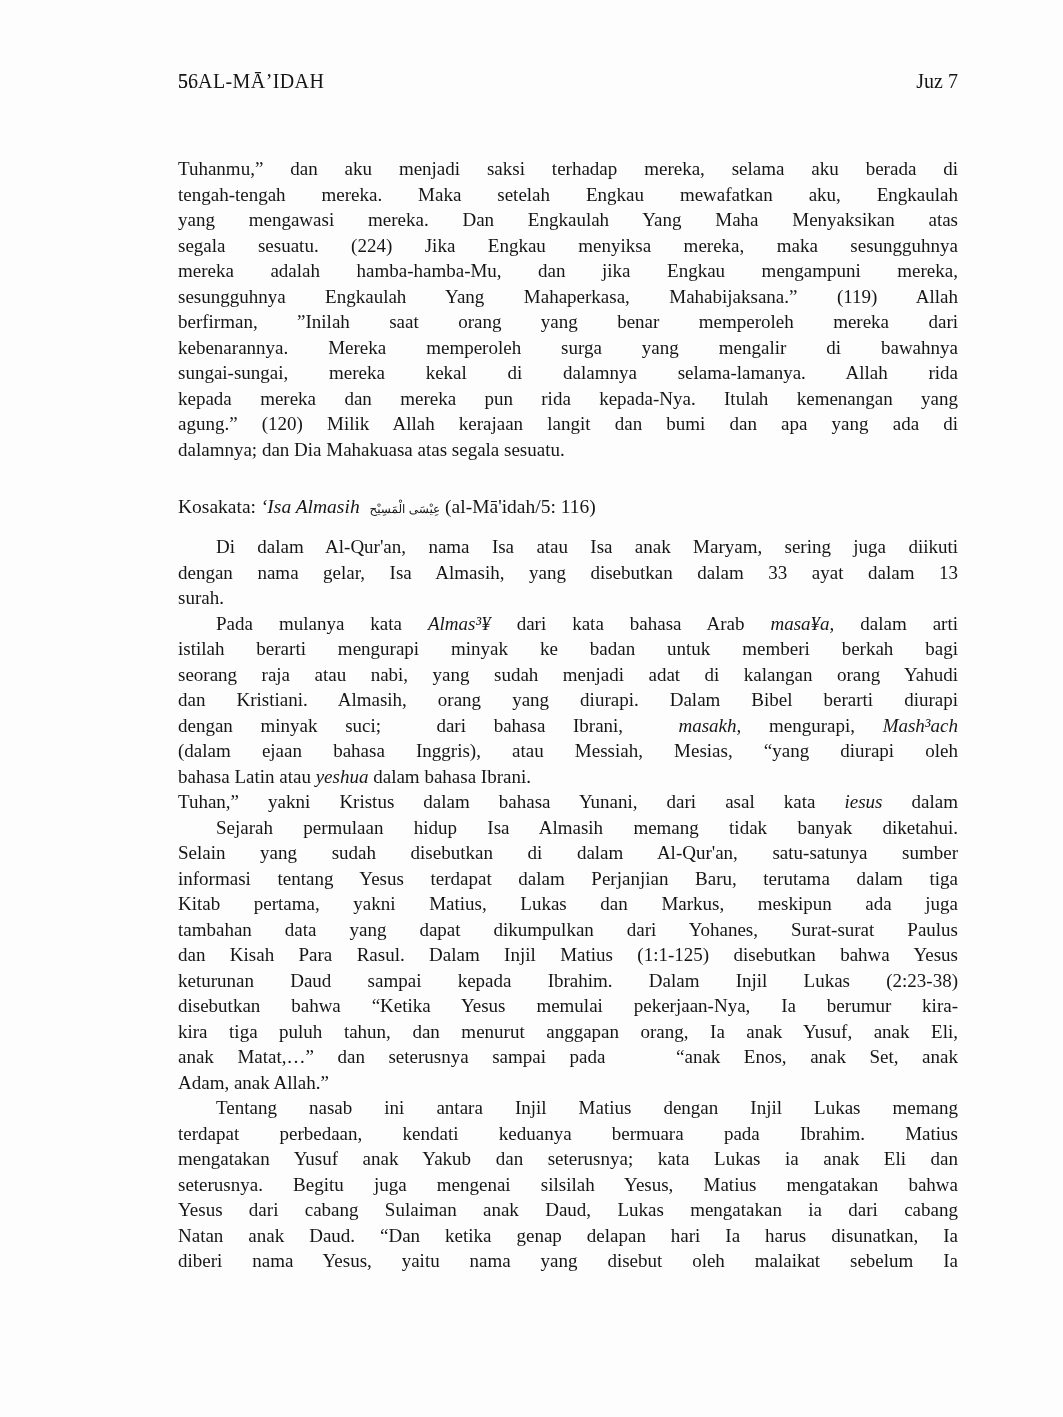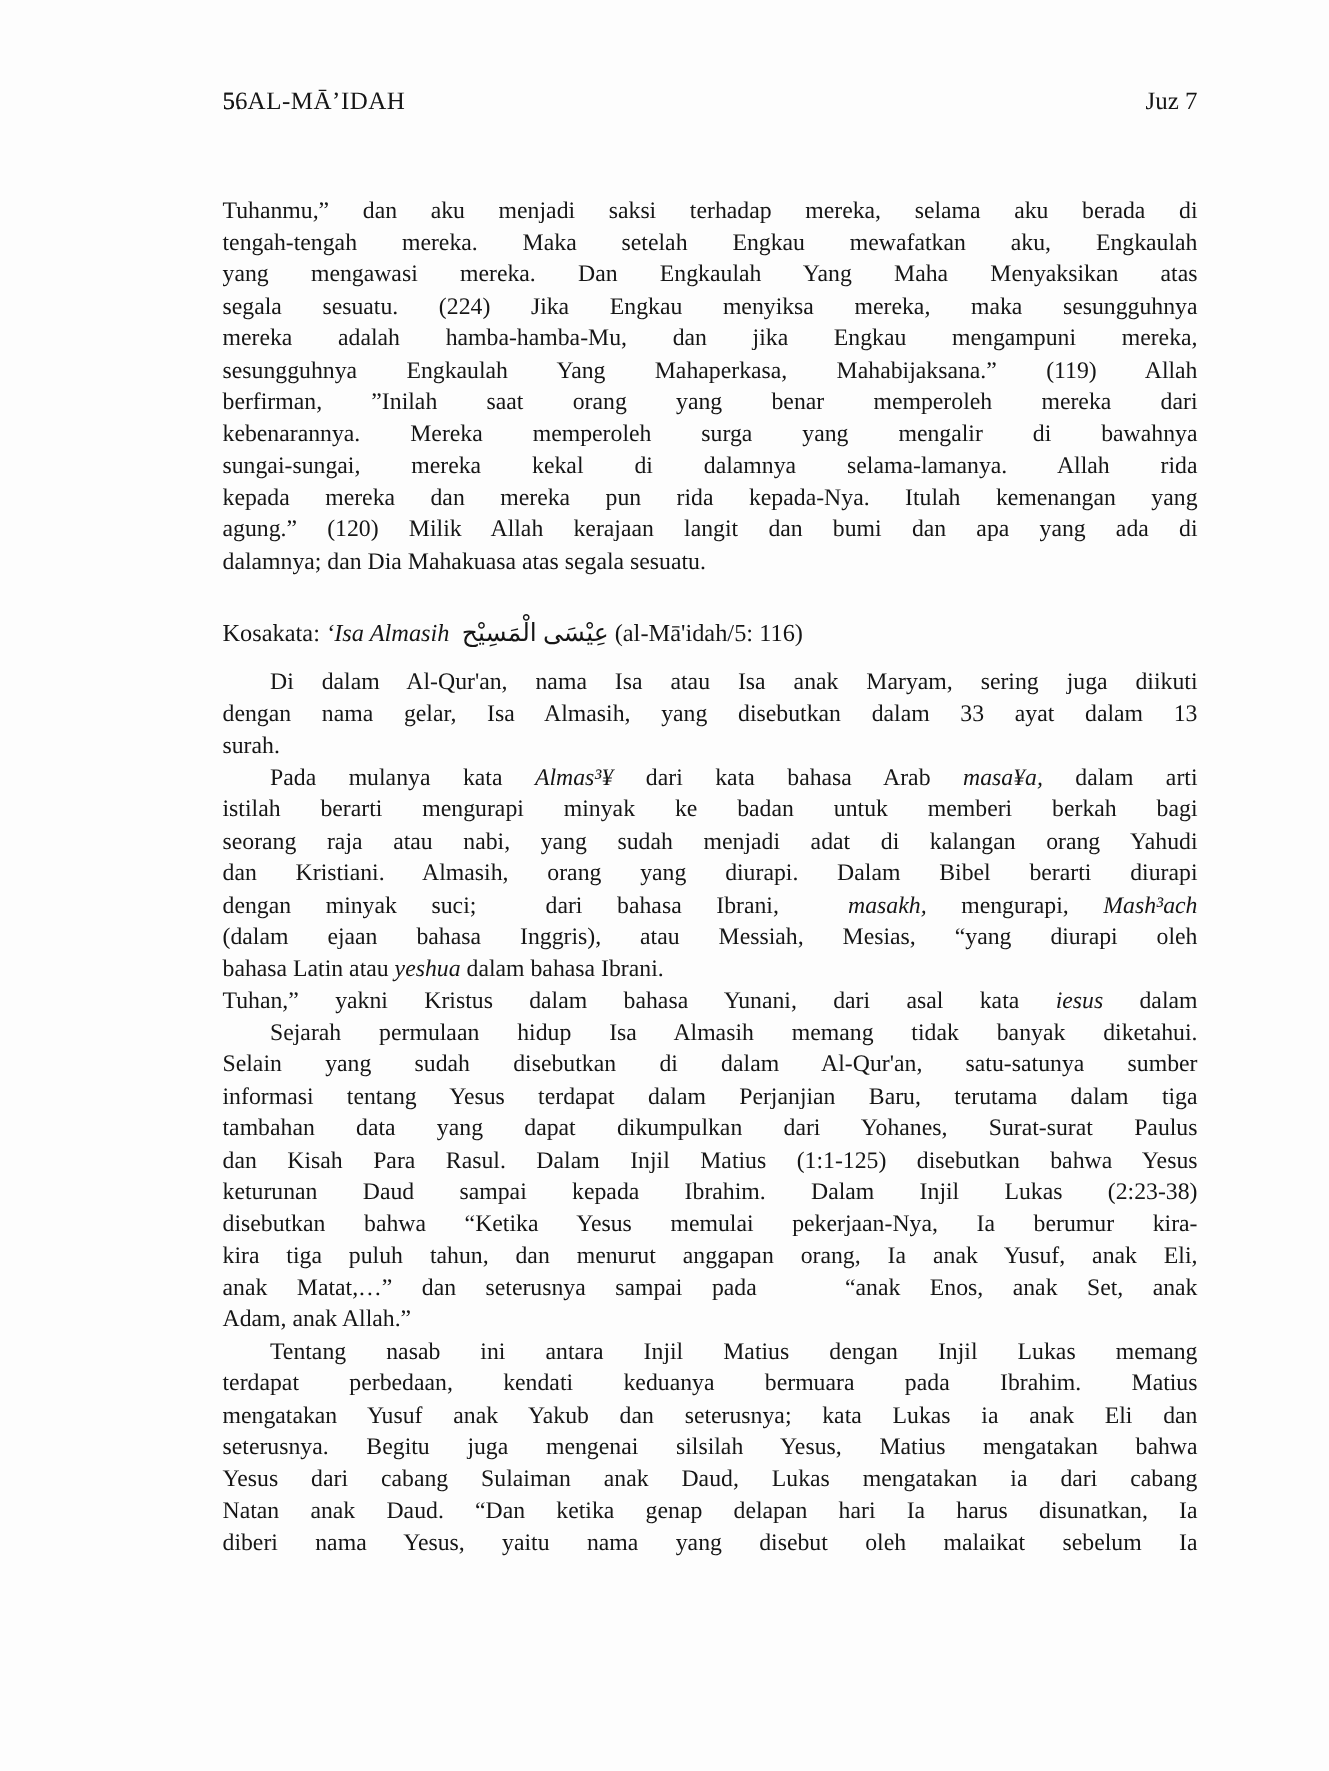--- a/index.html
+++ b/index.html
@@ -29,21 +29,21 @@
   .translation { }
   .line { text-align: justify; }
   .line.just { text-align-last: justify; }
   .line.ind { text-indent: 38px; }
 
   .kosakata { margin-top: 28px; margin-bottom: 8px; line-height: 34px; font-size: 19.5px; }
 
   .s-n { }
   .s-b  { font-weight: 400; margin-top: 28px; }
   .s-i  { font-style: italic; }
-  .s-ar { font-family: Liberation Serif, serif; font-size: 20px; }
+  .s-ar { font-family: Liberation Sans, sans-serif; font-size: 12px; }
 </style>
 </head>
 <body>
 
 <div class="page">
   <header class="pagehead">
     <span class="hd-left">56</span>
     <span class="hd-center">5. AL-MĀ’IDAH</span>
     <span class="hd-right">Juz 7</span>
   </header>
@@ -77,20 +77,21 @@
         <div class="line just"><span class="s-n">dan Kristiani. Almasih, orang yang diurapi. Dalam Bibel berarti diurapi</span></div>
         <div class="line just"><span class="s-n">dengan minyak suci;&nbsp; dari bahasa Ibrani,&nbsp; </span><span class="s-i">masakh,</span><span class="s-n"> mengurapi, </span><span class="s-i">Mash³ach</span></div>
         <div class="line just"><span class="s-n">(dalam ejaan bahasa Inggris), atau Messiah, Mesias, “yang diurapi oleh</span></div>
         <div class="line"><span class="s-n">bahasa Latin atau </span><span class="s-i">yeshua</span><span class="s-n"> dalam bahasa Ibrani.</span></div>
         <div class="line just"><span class="s-n">Tuhan,” yakni Kristus dalam bahasa Yunani, dari asal kata </span><span class="s-i">iesus</span><span class="s-n"> dalam</span></div>
       </div>
       <div class="para">
         <div class="line just ind"><span class="s-n">Sejarah permulaan hidup Isa Almasih memang tidak banyak diketahui.</span></div>
         <div class="line just"><span class="s-n">Selain yang sudah disebutkan di dalam Al-Qur'an, satu-satunya sumber</span></div>
         <div class="line just"><span class="s-n">informasi tentang Yesus terdapat dalam Perjanjian Baru, terutama dalam tiga</span></div>
+        <div class="line just"><span class="s-n">Kitab pertama, yakni Matius, Lukas dan Markus, meskipun ada juga</span></div>
         <div class="line just"><span class="s-n">tambahan data yang dapat dikumpulkan dari Yohanes, Surat-surat Paulus</span></div>
         <div class="line just"><span class="s-n">dan Kisah Para Rasul. Dalam Injil Matius (1:1-125) disebutkan bahwa Yesus</span></div>
         <div class="line just"><span class="s-n">keturunan Daud sampai kepada Ibrahim. Dalam Injil Lukas (2:23-38)</span></div>
         <div class="line just"><span class="s-n">disebutkan bahwa “Ketika Yesus memulai pekerjaan-Nya, Ia berumur kira-</span></div>
         <div class="line just"><span class="s-n">kira tiga puluh tahun, dan menurut anggapan orang, Ia anak Yusuf, anak Eli,</span></div>
         <div class="line just"><span class="s-n">anak Matat,…” dan seterusnya sampai pada &nbsp;&nbsp;“anak Enos, anak Set, anak</span></div>
         <div class="line"><span class="s-n">Adam, anak Allah.”</span></div>
       </div>
       <div class="para">
         <div class="line just ind"><span class="s-n">Tentang nasab ini antara Injil Matius dengan Injil Lukas memang</span></div>

